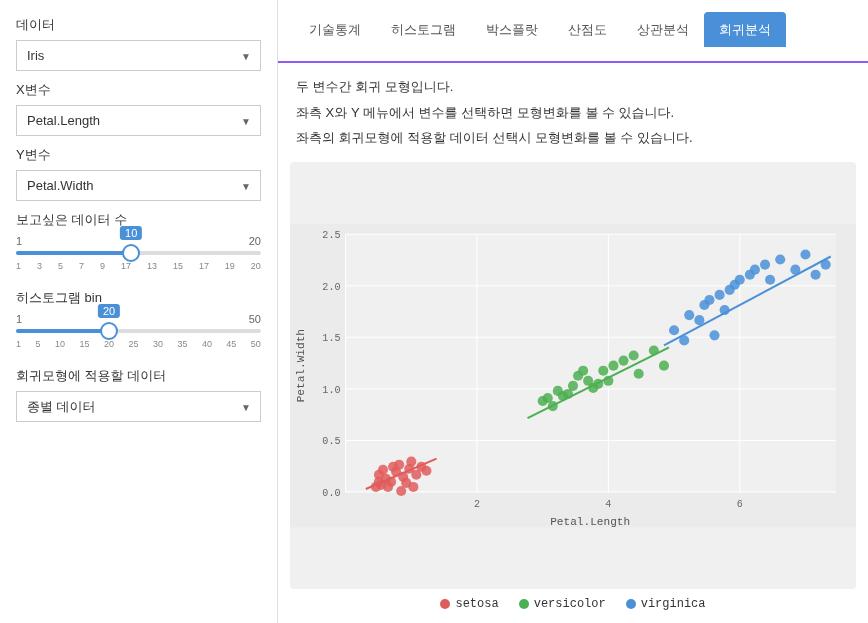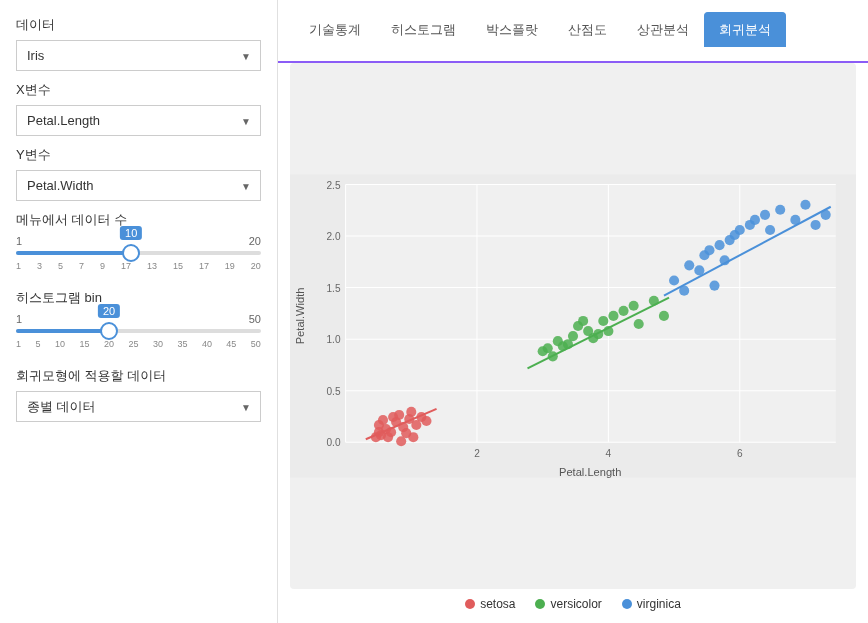--- a/index.html
+++ b/index.html
@@ -34,21 +34,21 @@
       padding: 8px 14px; font-size: 13px; cursor: pointer; border-radius: 4px 4px 0 0;
       color: #555; border: 1px solid transparent; border-bottom: none; background: transparent;
     }
     .tab-item.active { background: #4a90d9; color: #fff; border-color: #4a90d9; }
 
     
     .desc-area { padding: 14px 18px 8px; }
     .desc-line { font-size: 13px; color: #333; margin-bottom: 6px; line-height: 1.5; }
 
     
-    .chart-area { flex: 1; padding: 0 12px 8px 12px; display: flex; flex-direction: column; }
+    .chart-area { flex: 1; padding: 0 12px 8px 12px; display: flex; flex-direction: column; font-family: Liberation Mono, monospace; }
     .chart-wrapper { flex: 1; background: #f0f0f0; border-radius: 4px; position: relative; overflow: hidden; }
     svg.scatter { width: 100%; height: 100%; }
 
     
     .legend { display: flex; justify-content: center; gap: 20px; padding: 8px 0 4px; }
     .legend-item { display: flex; align-items: center; gap: 5px; font-size: 12px; }
     .legend-dot { width: 10px; height: 10px; border-radius: 50%; }
 
     
     .reg-section { margin-bottom: 8px; }
@@ -84,21 +84,21 @@
       <div class="sidebar-label">Y변수</div>
       <div class="select-wrapper">
         <select>
           <option>Petal.Width</option>
         </select>
         <span class="select-arrow">▼</span>
       </div>
     </div>
 
     <div class="slider-section">
-      <div class="sidebar-label">메뉴에서 데이터 수</div>
+      <div class="sidebar-label">보고싶은 데이터 수</div>
       <div class="slider-min-max">
         <span>1</span>
         <span>20</span>
       </div>
 
       <div style="position:relative; margin: 4px 0 2px;">
         <div style="height:4px; background:#ddd; border-radius:2px; position:relative;">
           <div style="position:absolute;left:0;width:47%;height:100%;background:#4a90d9;border-radius:2px;"></div>
         </div>
         <div style="position:absolute; left:calc(47% - 9px); top:-7px; width:18px; height:18px; background:#fff; border:2px solid #4a90d9; border-radius:50%; cursor:pointer;">
@@ -165,20 +165,25 @@
 
     <div class="tab-bar">
       <div class="tab-item">기술통계</div>
       <div class="tab-item">히스토그램</div>
       <div class="tab-item">박스플랏</div>
       <div class="tab-item">산점도</div>
       <div class="tab-item">상관분석</div>
       <div class="tab-item active">회귀분석</div>
     </div>
 
+    <div class="desc-area">
+      <div class="desc-line">두 변수간 회귀 모형입니다.</div>
+      <div class="desc-line">좌측 X와 Y 메뉴에서 변수를 선택하면 모형변화를 볼 수 있습니다.</div>
+      <div class="desc-line">좌측의 회귀모형에 적용할 데이터 선택시 모형변화를 볼 수 있습니다.</div>
+    </div>
 
     <div class="chart-area">
       <div class="chart-wrapper">
         <svg class="scatter" viewBox="0 0 560 300">
 
           <rect x="0" y="0" width="560" height="300" fill="#ebebeb"></rect>
 
           <rect x="55" y="10" width="485" height="255" fill="#f0f0f0"></rect>
 
           <line x1="55" y1="10" x2="540" y2="10" stroke="#fff" stroke-width="1"></line>

